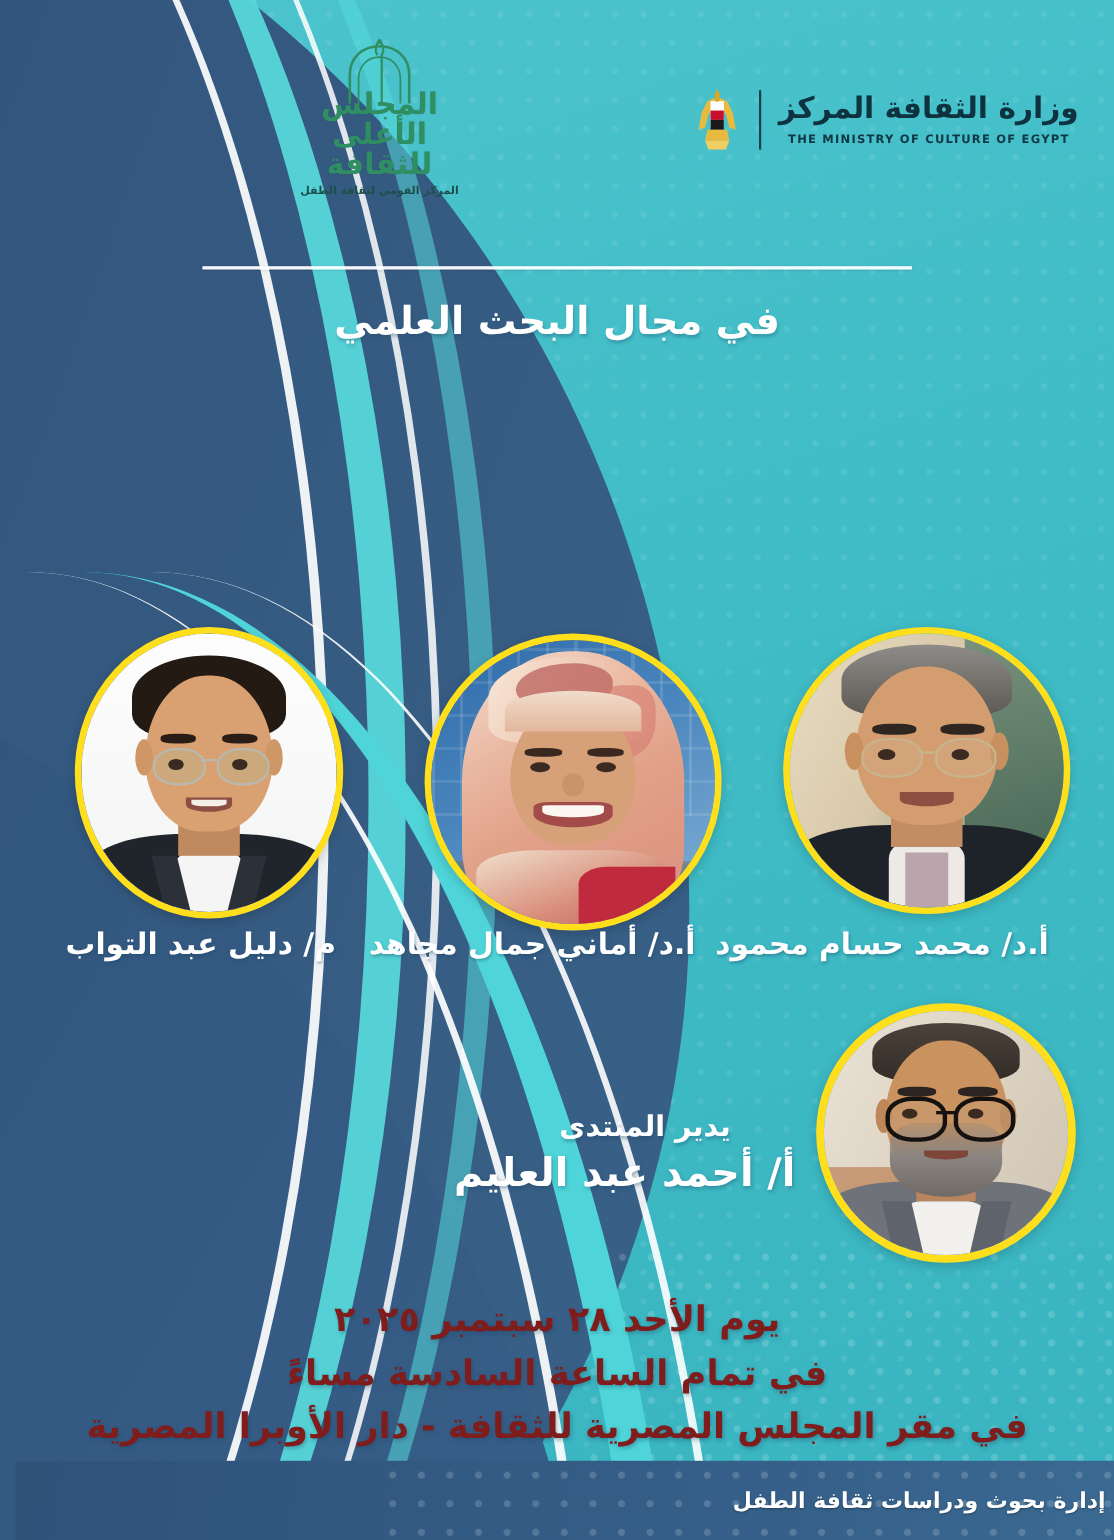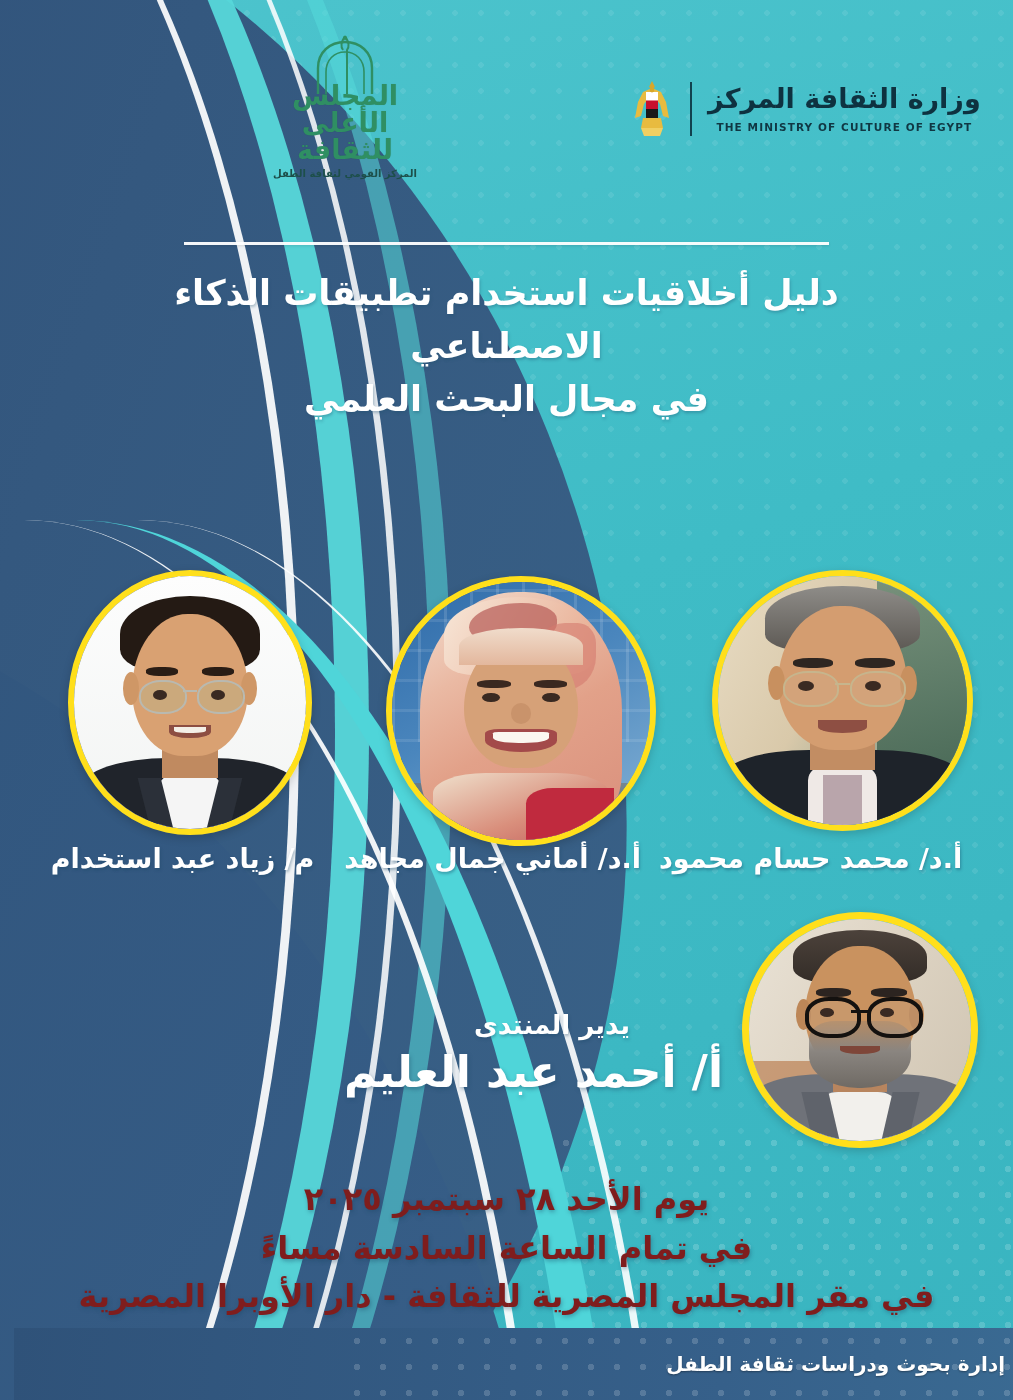--- a/index.html
+++ b/index.html
@@ -333,21 +333,21 @@
   }
   .mod-label {
     font-size: 26px;
     font-weight: bold;
     color: #ffffff;
     text-shadow: 1px 2px 3px rgba(25,70,100,0.35);
     margin-left: 37px;
   }
   .mod-name {
     margin-top: 6px;
-    font-size: 44px;
+    font-size: 36px;
     font-weight: bold;
     color: #ffffff;
     text-shadow: 1px 2px 4px rgba(25,70,100,0.4);
     white-space: nowrap;
     text-align: center;
   }
 
   
   .details {
     position: absolute;
@@ -429,21 +429,20 @@
         <path d="M13 40 L31 40 L33 50 L11 50 Z" fill="#e8bb3f"></path>
         <path d="M11 50 L33 50 L30 58 L14 58 Z" fill="#f0cf62"></path>
         <circle cx="22" cy="12" r="2.4" fill="#d8a72a"></circle>
       </svg>
     </div>
   </div>
 
   <div class="title-block">
     <div class="divider-line"></div>
     <div class="subtitle">
-      <div>دليل أخلاقيات استخدام تطبيقات الذكاء الاصطناعي</div>
       <div>في مجال البحث العلمي</div>
     </div>
   </div>
 
   <div class="speakers">
 
     <div class="photo-frame pf-1">
       <div class="portrait">
         <div class="p-bg" style="background:linear-gradient(180deg,#fdfdfd 0%,#f2f4f3 100%);"></div>
         <div class="p-body" style="left:4%;top:72%;width:92%;height:28%;background:#20242b;border-radius:40% 40% 0 0;"></div>
@@ -537,21 +536,21 @@
         <div class="p-eye" style="left:32%;top:40%;width:6.5%;height:4%;"></div>
         <div class="p-eye" style="left:59%;top:40%;width:6.5%;height:4%;"></div>
         <div class="p-mouth" style="left:41%;top:57%;width:18%;height:4%;background:#7e4639;"></div>
       </div>
     </div>
   </div>
 
   <div class="names-row">
     <span class="speaker-name n1">أ.د/ محمد حسام محمود</span>
     <span class="speaker-name n2">أ.د/ أماني جمال مجاهد</span>
-    <span class="speaker-name n3">م/ زياد عبد استخدام</span>
+    <span class="speaker-name n3">م/ دليل عبد التواب</span>
   </div>
 
   <div class="moderator">
     <div class="mod-label">يدير المنتدى</div>
     <div class="mod-name">أ/ أحمد عبد العليم</div>
   </div>
 
   <div class="details">
     <div>يوم الأحد ٢٨ سبتمبر ٢٠٢٥</div>
     <div>في تمام الساعة السادسة مساءً</div>

